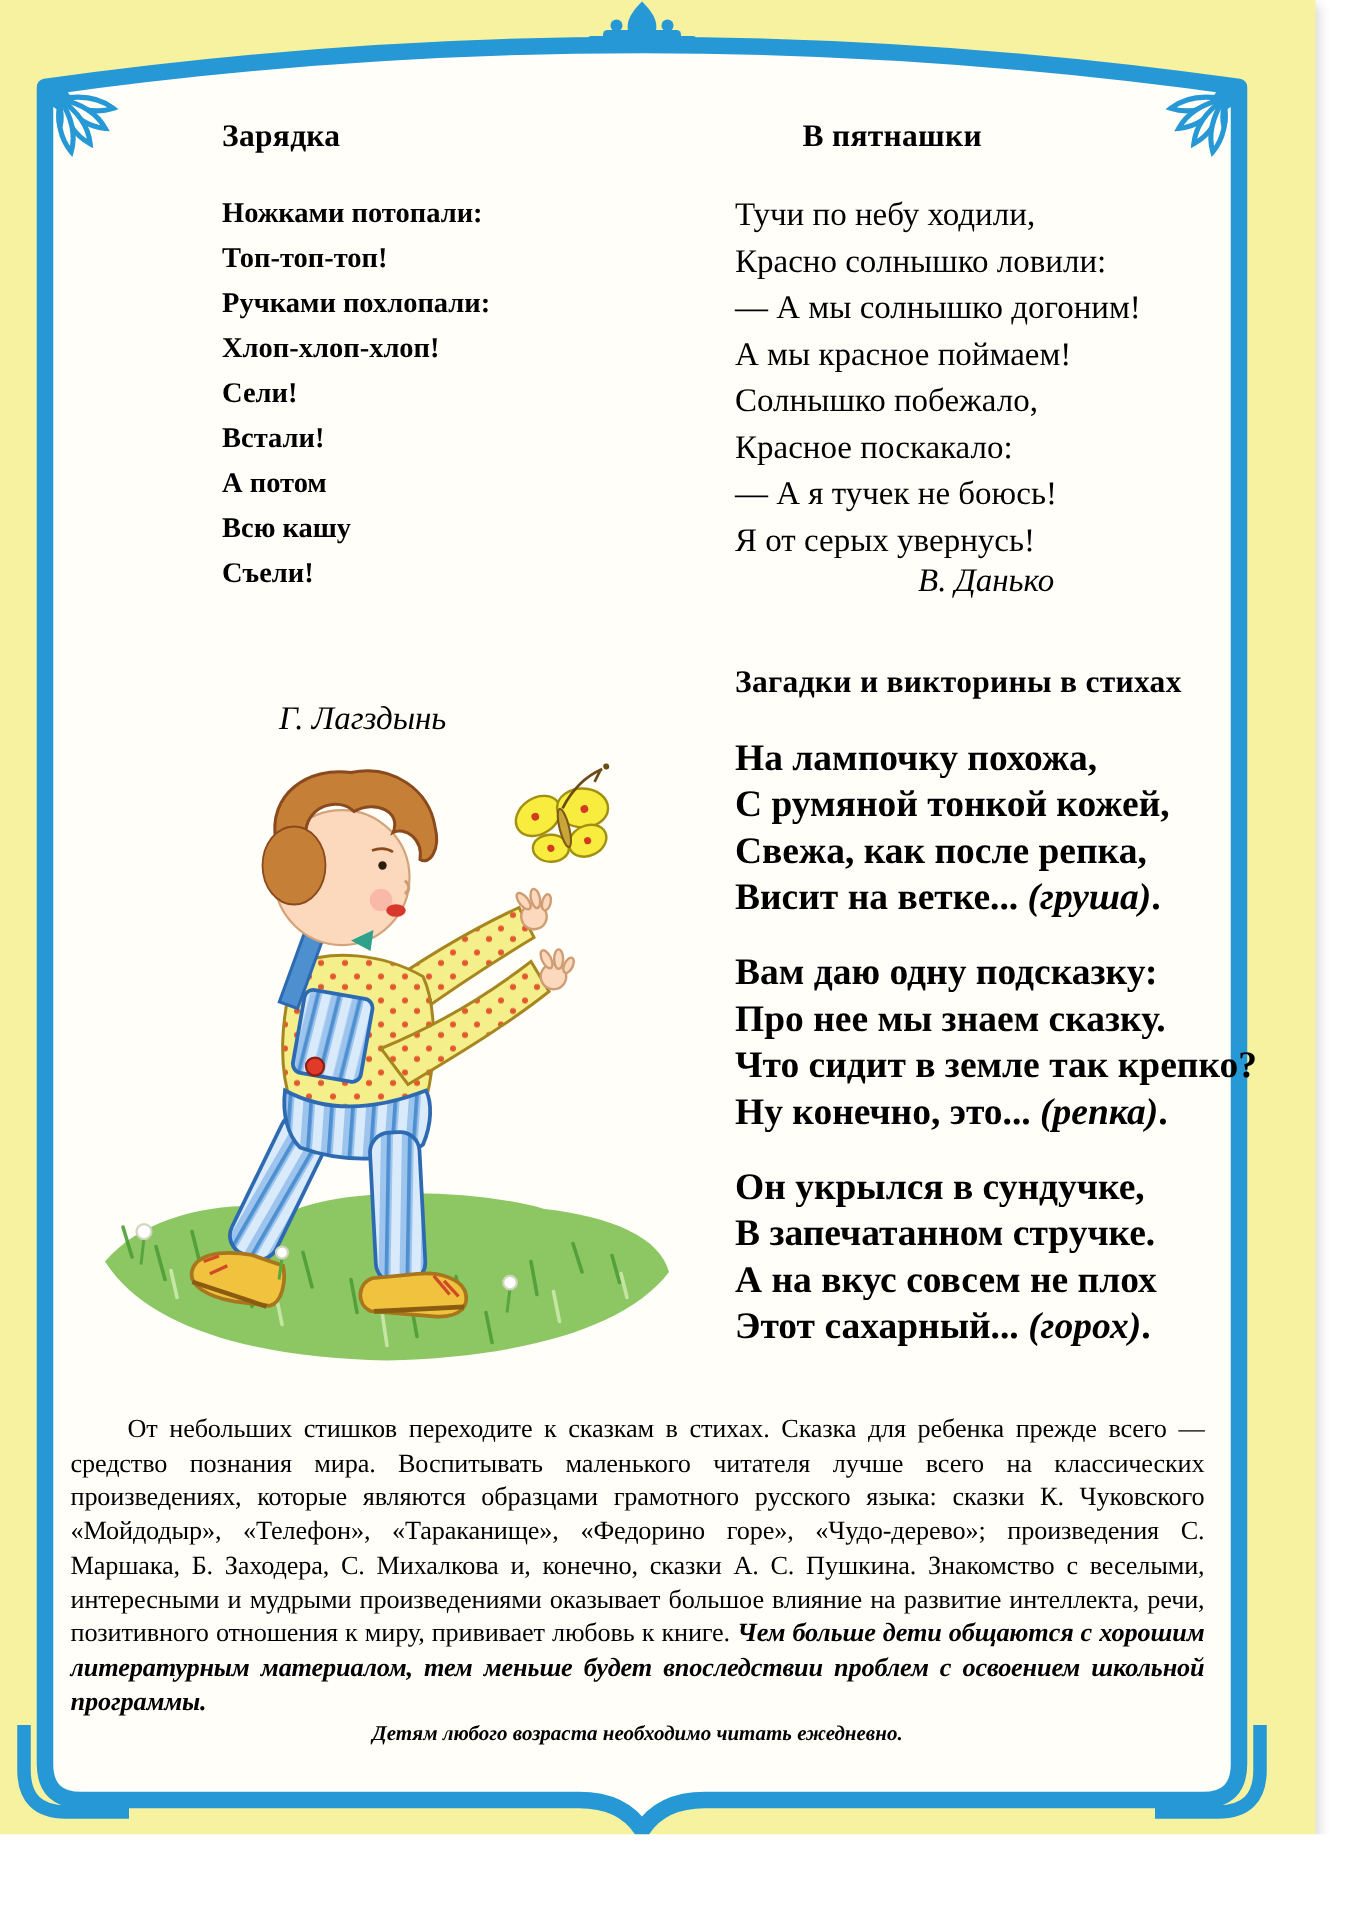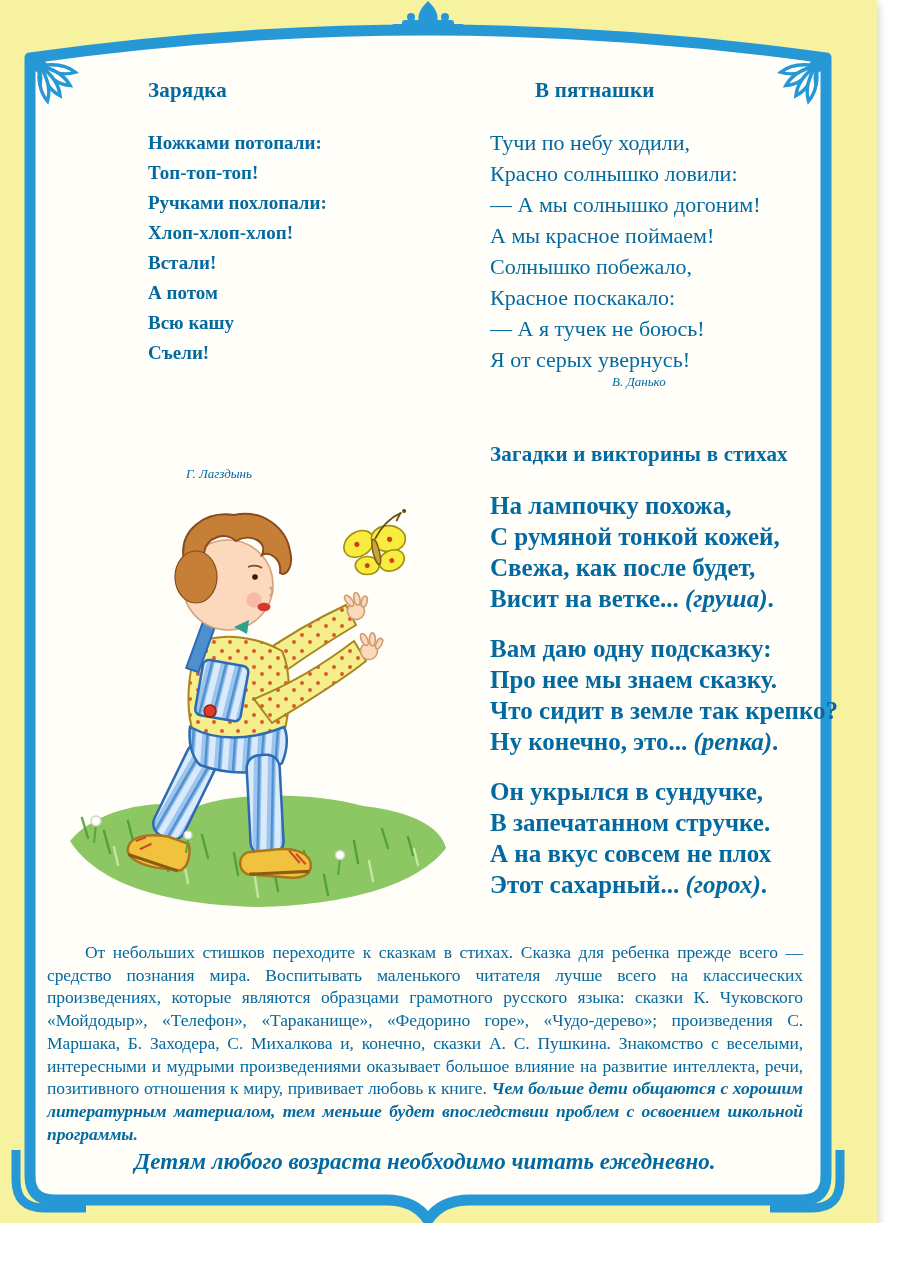--- a/index.html
+++ b/index.html
@@ -1,34 +1,34 @@
 <!DOCTYPE html>
 <html><head>
 <meta charset="utf-8">
 <style>
   html,body{margin:0;padding:0;background:#ffffff;}
   .scan{position:relative;width:906px;height:1223px;background:#ffffff;overflow:hidden;
-        font-family:"Liberation Serif", serif;color:#0369a1;}
+        font-family:"Liberation Serif", serif;color:#000000;}
   .paper{position:absolute;left:0;top:0;width:877px;height:1238px;background:#f6f2a0;
          box-shadow:3px 3px 7px rgba(0,0,0,0.14);}
   .frame-svg{position:absolute;left:0;top:0;}
   .illu-svg{position:absolute;left:58px;top:503px;}
 
   .heading{position:absolute;font-weight:bold;font-size:21px;letter-spacing:.2px;}
   .poem{position:absolute;font-size:19px;line-height:30px;white-space:nowrap;font-weight:bold;}
   .poem-r{position:absolute;font-size:22px;line-height:31px;white-space:nowrap;}
-  .author{position:absolute;font-style:italic;font-size:13px;white-space:nowrap;}
+  .author{position:absolute;font-style:italic;font-size:22px;white-space:nowrap;}
   .riddles{position:absolute;font-size:25px;line-height:31px;white-space:nowrap;font-weight:bold;}
   .stanza{margin:0 0 19px 0;}
   .ans{font-style:italic;}
   .para{position:absolute;left:47px;top:941px;width:756px;font-size:17.5px;line-height:22.7px;
         text-align:justify;text-indent:38px;letter-spacing:-0.1px;}
   .para .emph{font-weight:bold;font-style:italic;}
   .footer-note{position:absolute;left:47px;top:1149px;width:756px;text-align:center;
-        font-weight:bold;font-style:italic;font-size:23px;}
+        font-weight:bold;font-style:italic;font-size:14px;}
 </style>
 </head>
 <body>
 
 <div class="scan">
   <div class="paper"></div>
 
   <svg class="frame-svg" width="877" height="1238" viewBox="0 0 877 1238">
     <defs>
       <g id="fan">
@@ -62,20 +62,21 @@
       <path d="M0 1 C 8 9 12 16 8 24 C 5 30 -5 30 -8 24 C -12 16 -8 9 0 1 Z"></path>
     </g>
   </svg>
 
   <div class="heading" style="left:148px;top:78px;">Зарядка</div>
   <div class="poem" style="left:148px;top:128px;">
     <div>Ножками потопали:</div>
     <div>Топ-топ-топ!</div>
     <div>Ручками похлопали:</div>
     <div>Хлоп-хлоп-хлоп!</div>
+    <div>Сели!</div>
     <div>Встали!</div>
     <div>А потом</div>
     <div>Всю кашу</div>
     <div>Съели!</div>
   </div>
   <div class="author" style="left:186px;top:466px;">Г. Лагздынь</div>
 
   <div class="heading" style="left:490px;top:78px;margin-left:45px;">В пятнашки</div>
   <div class="poem-r" style="left:490px;top:127px;">
     <div>Тучи по небу ходили,</div>
@@ -88,21 +89,21 @@
     <div>Я от серых увернусь!</div>
   </div>
   <div class="author" style="left:612px;top:374px;">В. Данько</div>
 
   <div class="heading" style="left:490px;top:442px;">Загадки и викторины в стихах</div>
 
   <div class="riddles" style="left:490px;top:490px;">
     <div class="stanza">
       <div>На лампочку похожа,</div>
       <div>С румяной тонкой кожей,</div>
-      <div>Свежа, как после будет,</div>
+      <div>Свежа, как после репка,</div>
       <div><span>Висит на ветке... </span><span class="ans">(груша)</span><span>.</span></div>
     </div>
     <div class="stanza">
       <div>Вам даю одну подсказку:</div>
       <div>Про нее мы знаем сказку.</div>
       <div>Что сидит в земле так крепко?</div>
       <div><span>Ну конечно, это... </span><span class="ans">(репка)</span><span>.</span></div>
     </div>
     <div class="stanza">
       <div>Он укрылся в сундучке,</div>

